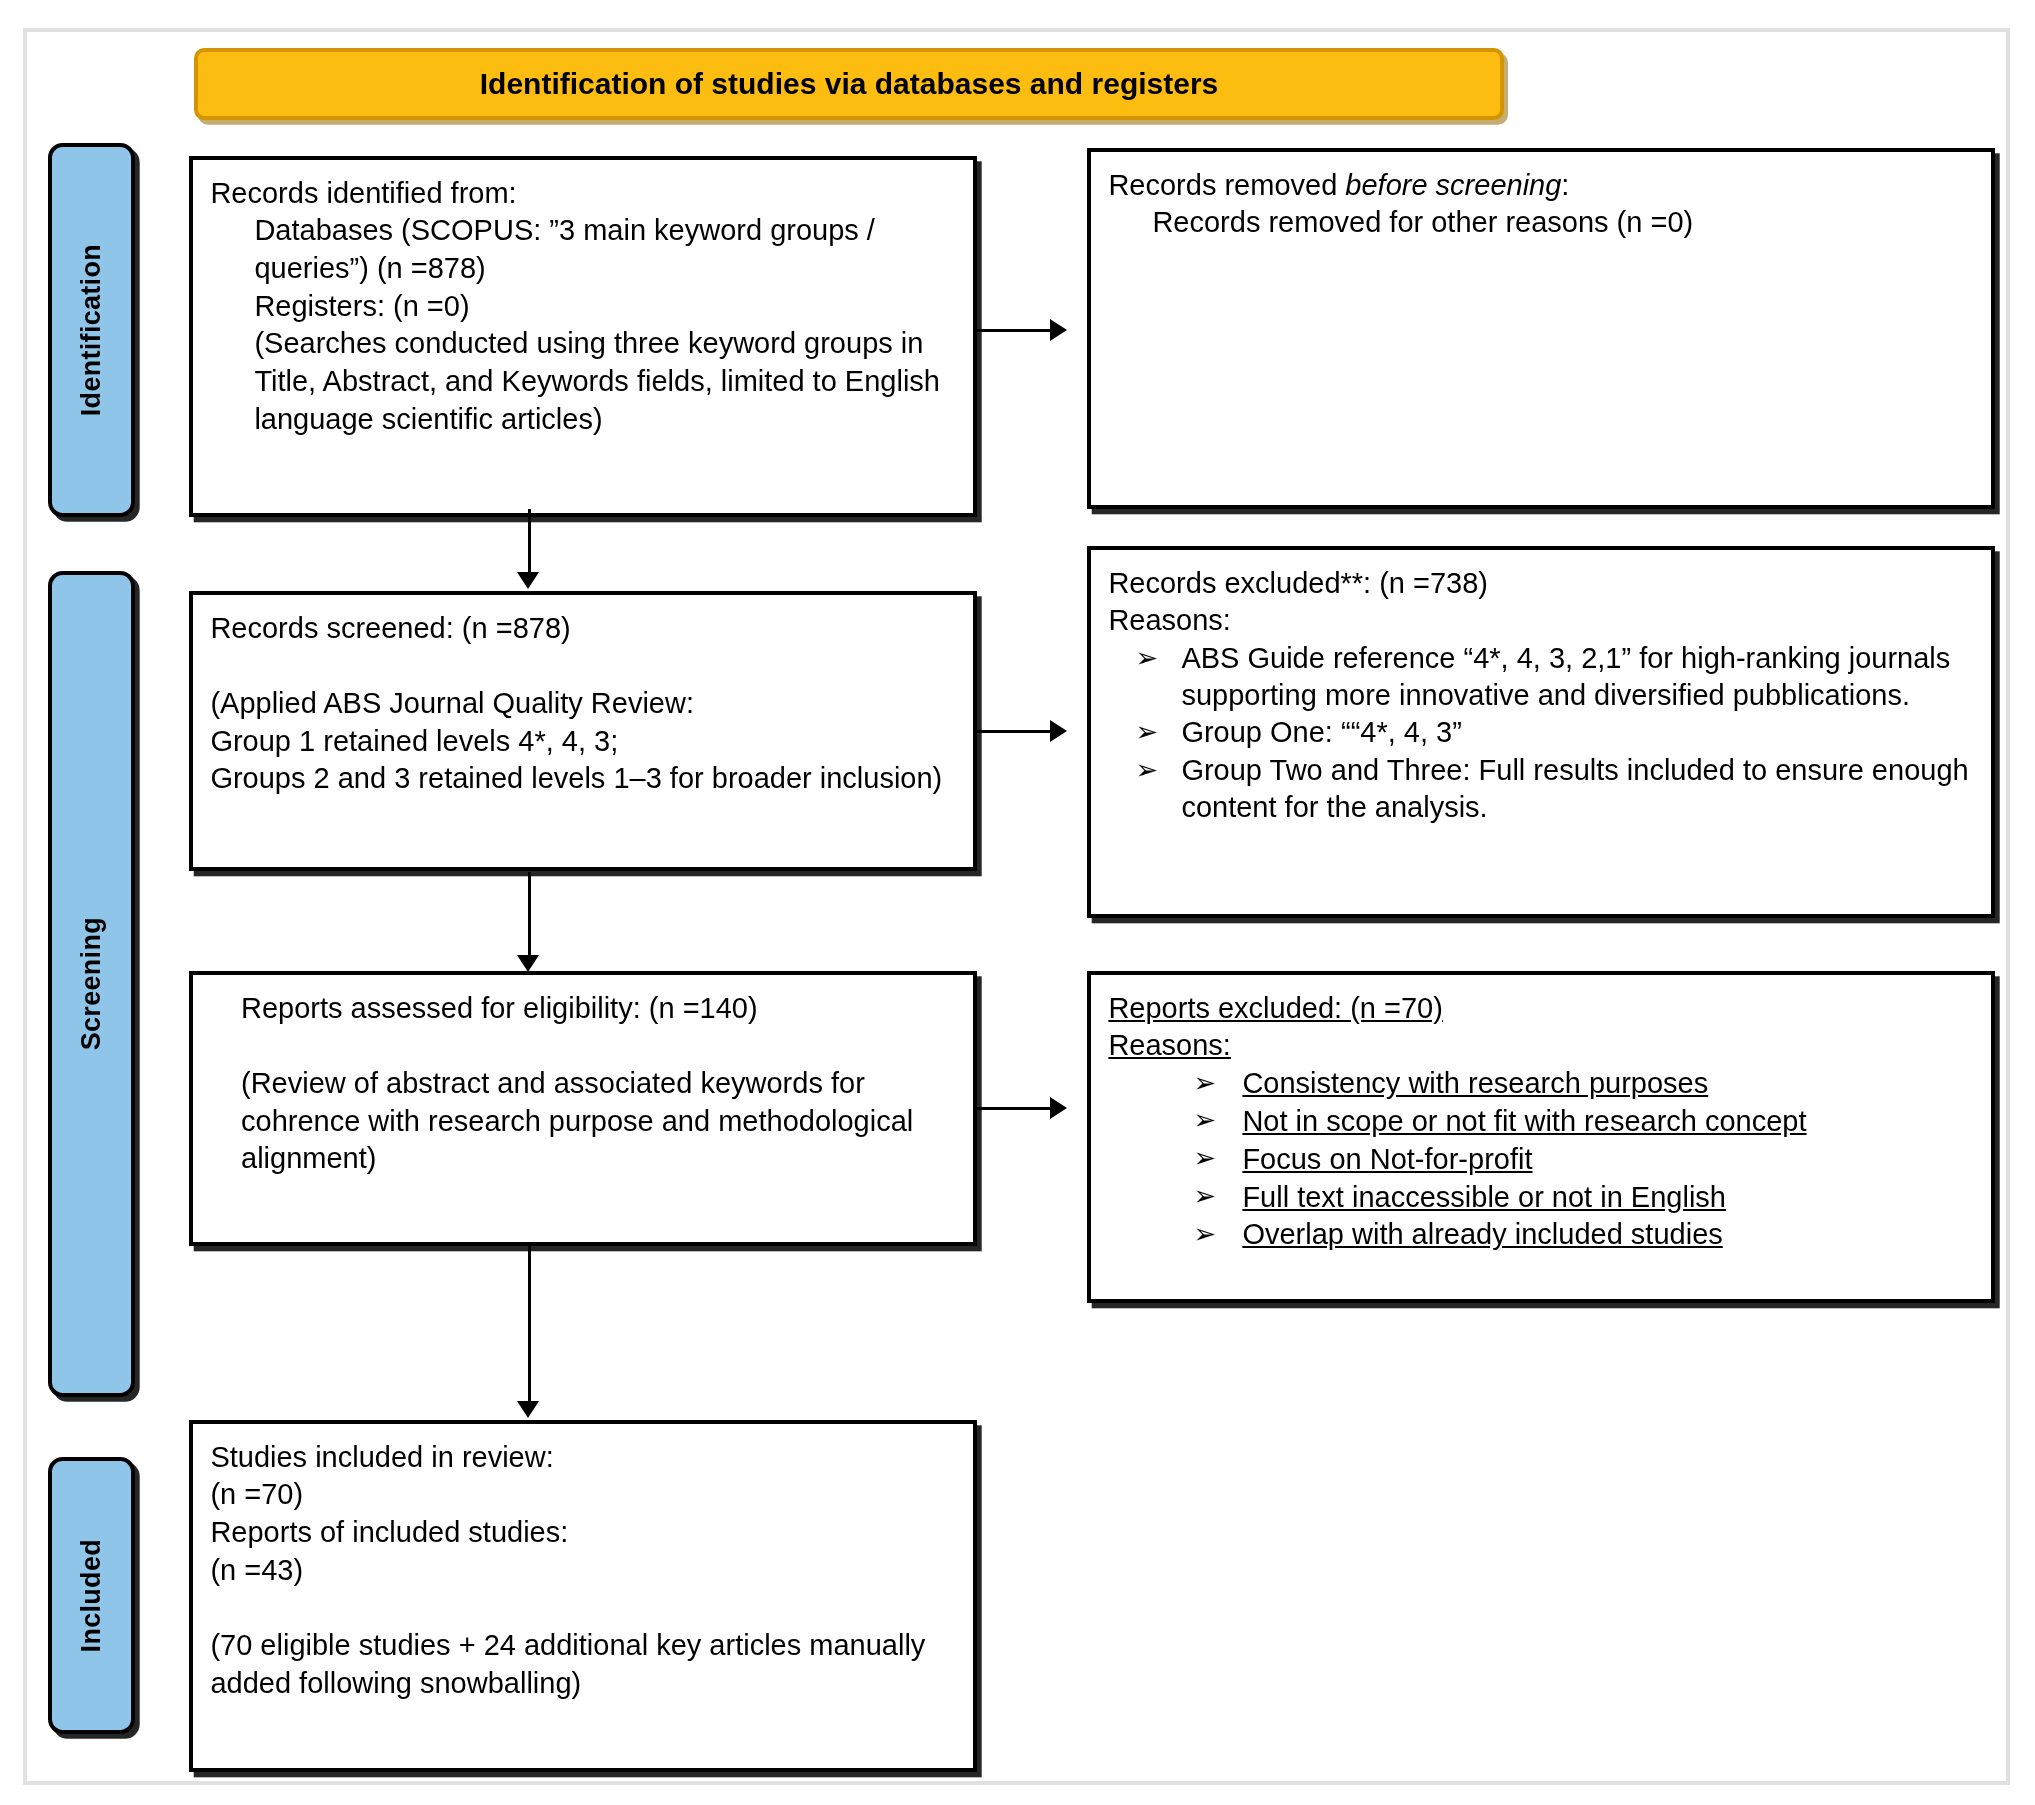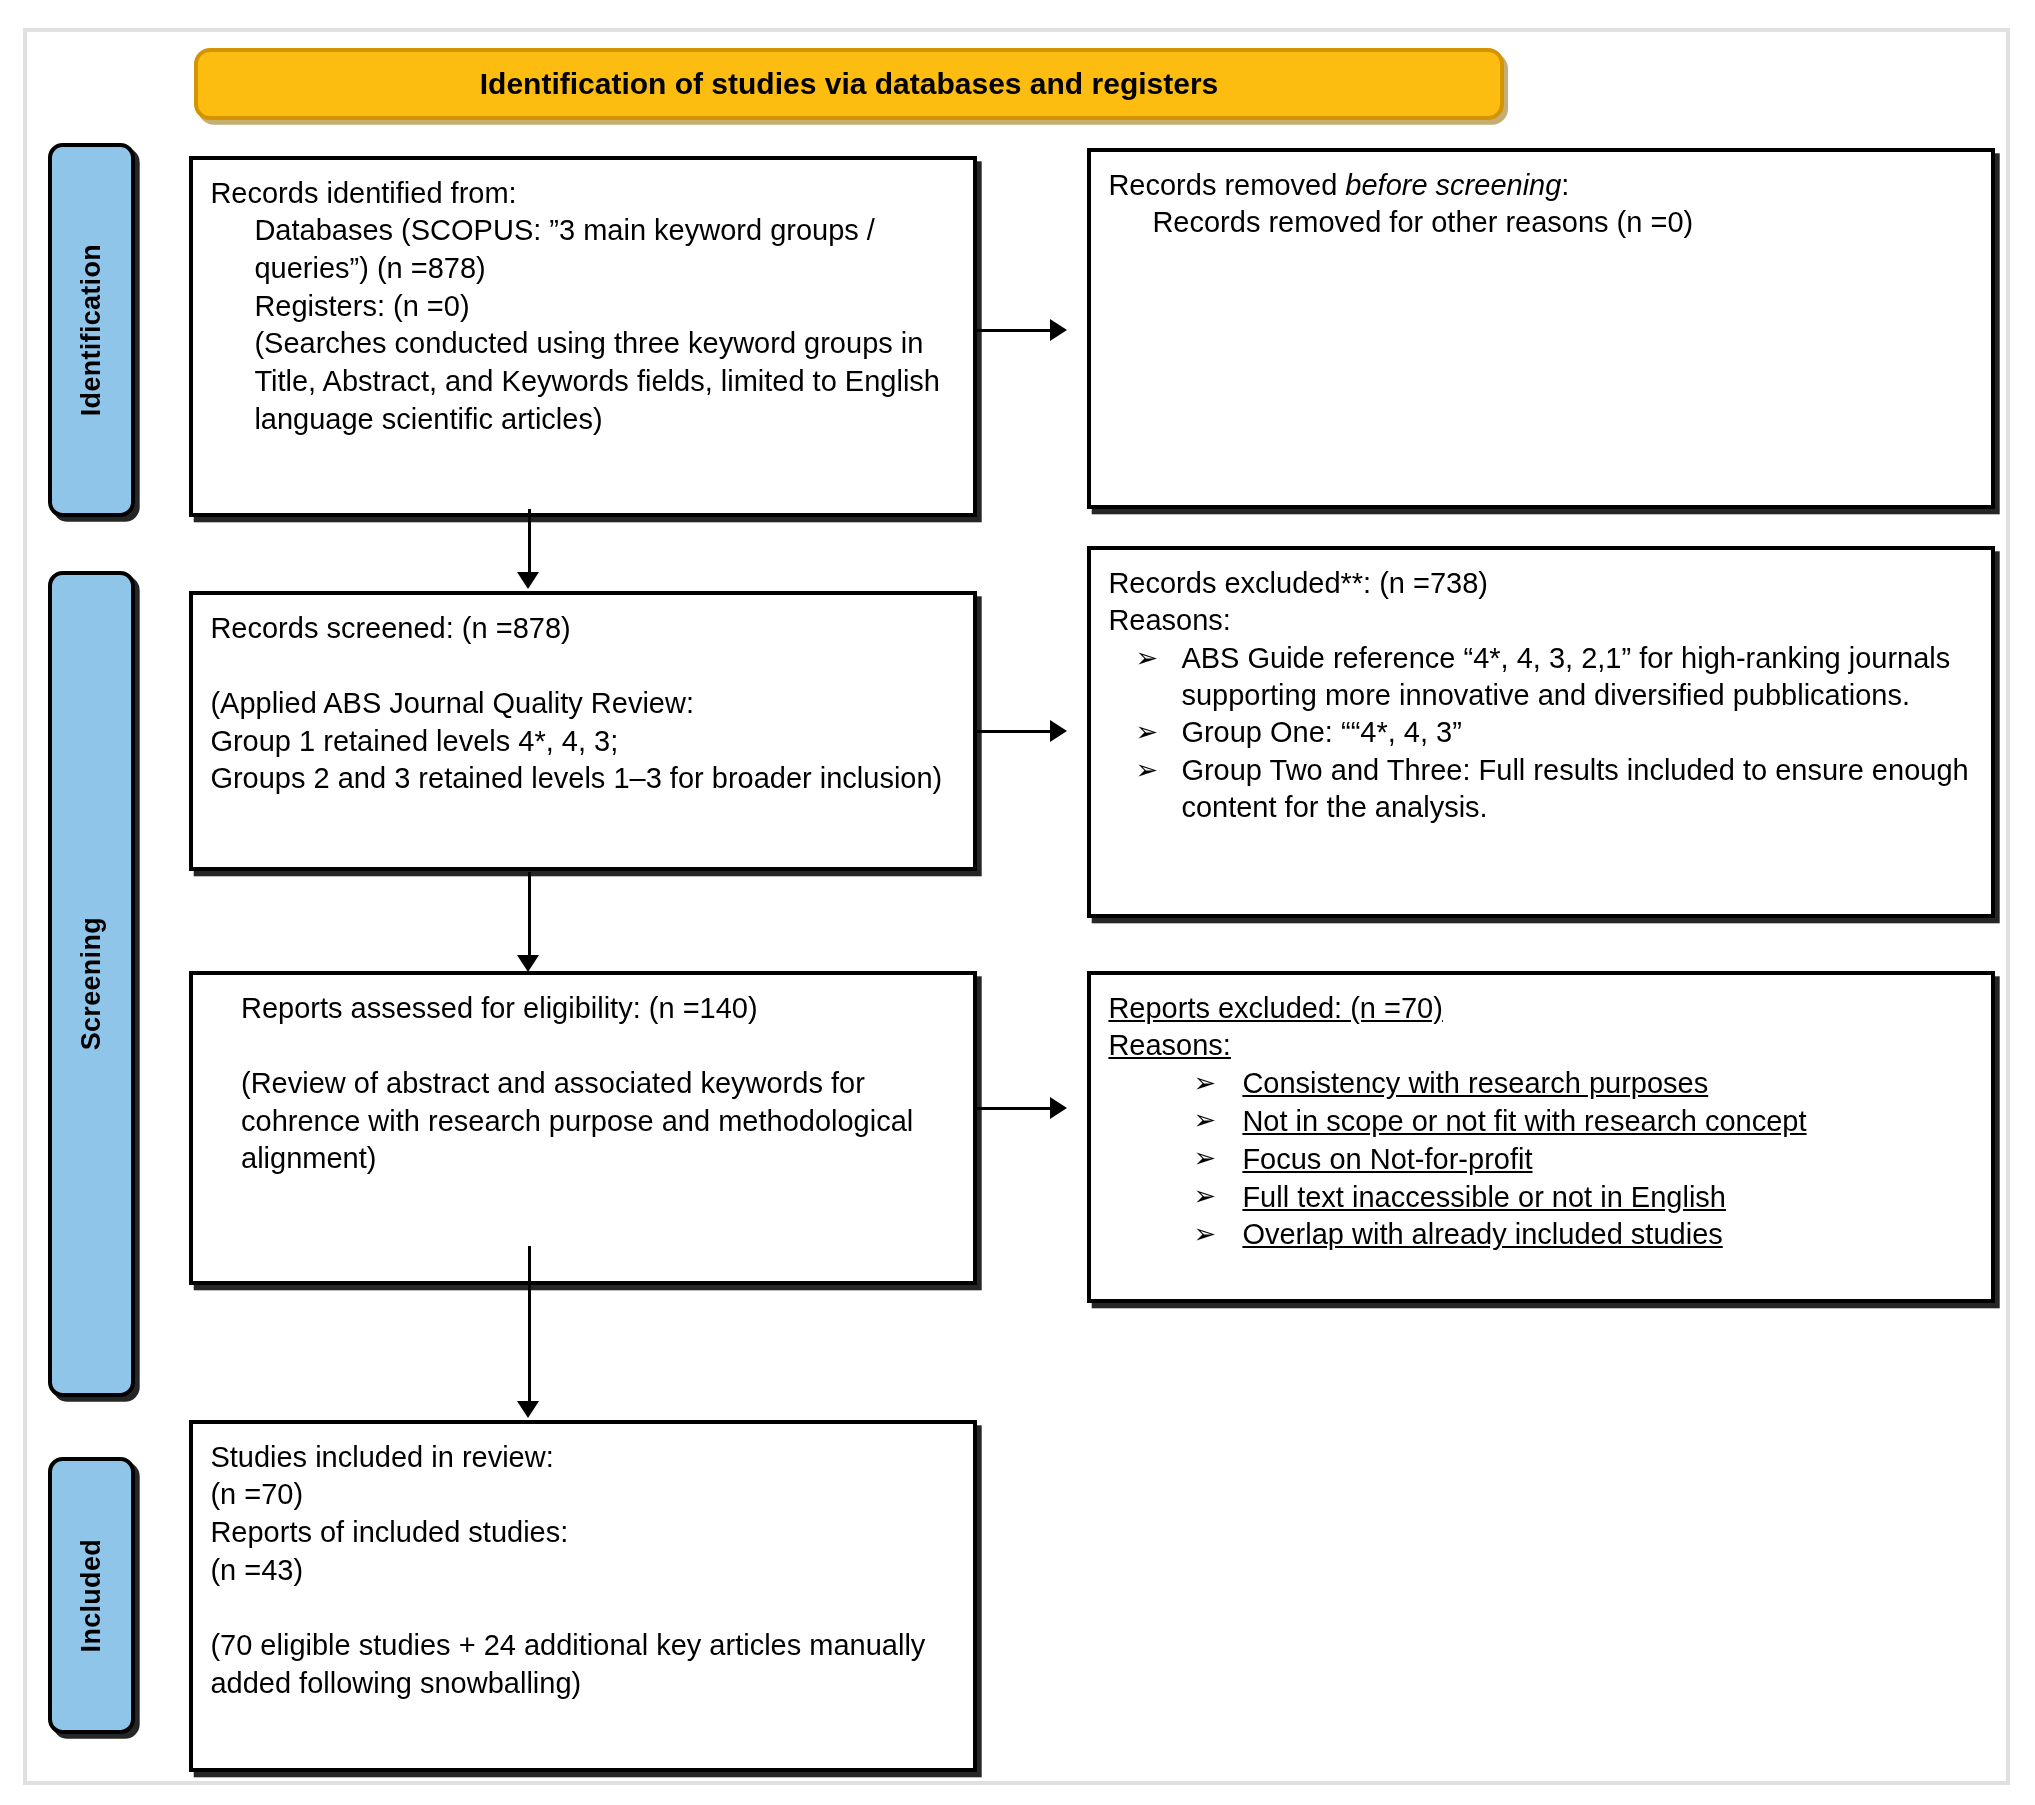--- a/index.html
+++ b/index.html
@@ -61,21 +61,21 @@
 
   
   #header-banner {
     position: absolute;
     left: 194px;
     top: 48px;
     width: 1310px;
     height: 72px;
     background: #fcbc10;
     border: 4px solid #d49400;
-    border-radius: 16px;
+    border-radius: 10px;
     box-sizing: border-box;
     box-shadow: 4px 4.7px 0 rgba(150,105,0,0.55);
     display: flex;
     align-items: center;
     justify-content: center;
   }
   #header-banner .banner-title {
     font-weight: bold;
     font-size: 30px;
     color: #000000;
@@ -92,21 +92,21 @@
     padding: 14.7px 17.4px 12px 17.4px;
     font-size: 29px;
     line-height: 1.30;
     color: #000000;
   }
 
   #box-identified        { left: 189px;  top: 156px;  width: 788px; height: 361px; }
   #box-removed-before    { left: 1087px; top: 148px;  width: 908px; height: 361px; }
   #box-screened          { left: 189px;  top: 591px;  width: 788px; height: 280px; }
   #box-records-excluded  { left: 1087px; top: 546px;  width: 908px; height: 372px; }
-  #box-eligibility       { left: 189px;  top: 971px; width: 788px; height: 314px; padding-left: 48px; }
+  #box-eligibility       { left: 189px;  top: 971px; width: 788px; height: 275px; padding-left: 48px; }
   #box-reports-excluded  { left: 1087px; top: 971px; width: 908px; height: 332px; text-decoration: underline; }
   #box-included          { left: 189px;  top: 1420px; width: 788px; height: 352px; }
 
   .line { margin: 0; }
   .line.blank { height: 1.30em; }
   .line.hang {
     padding-left: 44px;
     text-indent: 0;
   }
   .italic { font-style: italic; }

